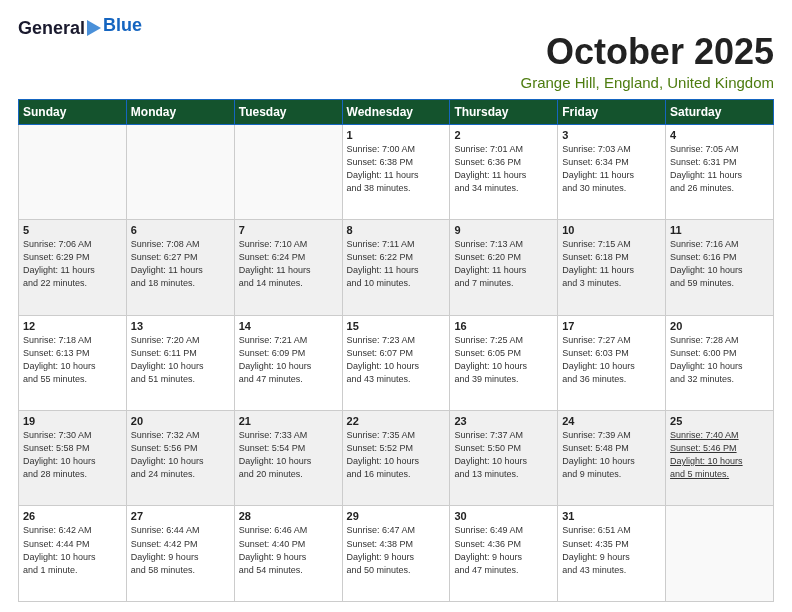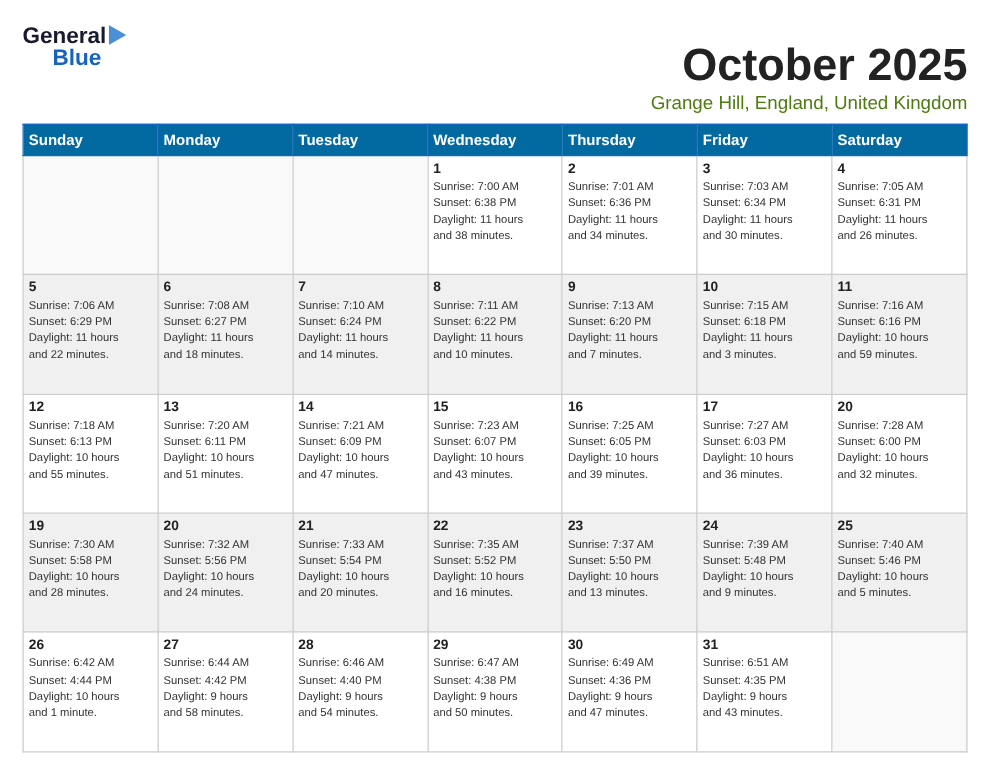--- a/index.html
+++ b/index.html
@@ -18,34 +18,33 @@
       flex-direction: column;
     }
     .header {
       display: flex;
       align-items: flex-start;
       justify-content: space-between;
       margin-bottom: 8px;
     }
     .logo {
       display: flex;
-      flex-direction: column;
+      flex-direction: row;
       align-items: flex-start;
     }
     .logo-top-row {
       display: flex;
       align-items: center;
     }
     .logo-bottom {
       font-size: 18px;
       font-weight: bold;
       color: #1565c0;
       line-height: 1;
       margin-top: -2px;
-      margin-left: 24px;
     }
     .title-area {
       text-align: right;
     }
     .month-title {
       font-size: 36px;
       font-weight: bold;
       color: #222;
       line-height: 1.1;
       margin-top: 14px;
@@ -56,21 +55,21 @@
       margin-top: 2px;
     }
     .calendar {
       flex: 1;
       border: 1px solid #ccc;
       border-collapse: collapse;
       width: 100%;
       table-layout: fixed;
     }
     .calendar th {
-      background: #0369a1;
+      background: #14532d;
       color: #fff;
       font-size: 12px;
       font-weight: bold;
       padding: 5px 4px;
       text-align: left;
       border: 1px solid #1565c0;
     }
     .calendar td {
       border: 1px solid #ccc;
       vertical-align: top;
@@ -307,21 +306,21 @@
           </td>
           <td>
             <span class="day-number">24</span>
             <div class="day-info" style="white-space: pre-line;">Sunrise: 7:39 AM
 Sunset: 5:48 PM
 Daylight: 10 hours
 and 9 minutes.</div>
           </td>
           <td>
             <span class="day-number">25</span>
-            <div class="day-info" style="white-space: pre-line;">Sunrise: 7:40 AM
+            <div class="day-info" style="white-space: pre-line; text-decoration: underline;">Sunrise: 7:40 AM
 Sunset: 5:46 PM
 Daylight: 10 hours
 and 5 minutes.</div>
           </td>
         </tr>
         <tr class="row-white">
           <td>
             <span class="day-number">26</span>
             <div class="day-info" style="white-space: pre-line;">Sunrise: 6:42 AM
 Sunset: 4:44 PM

